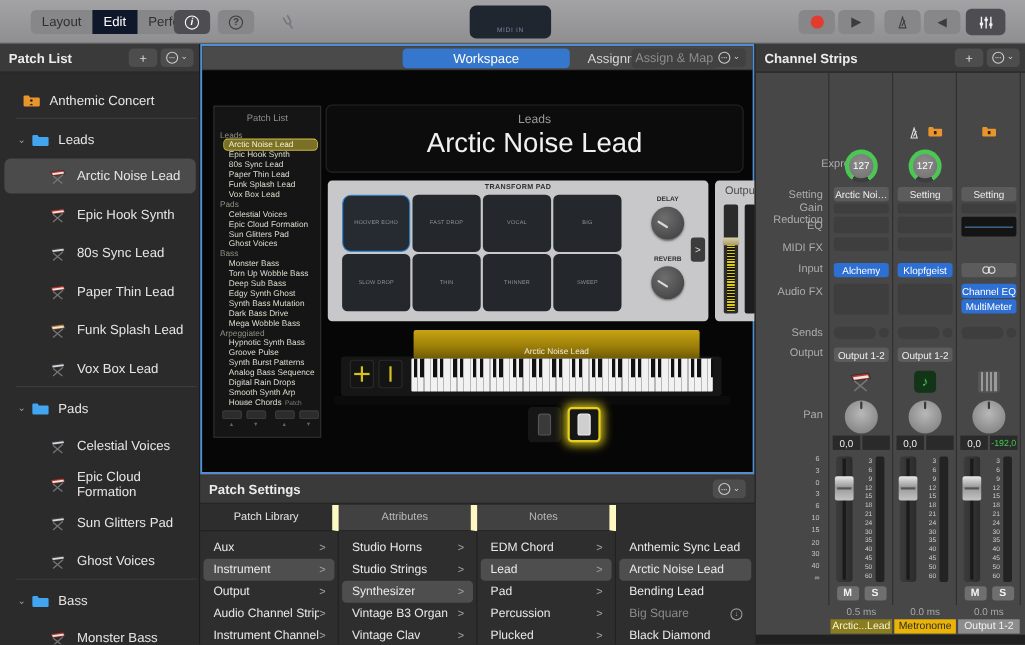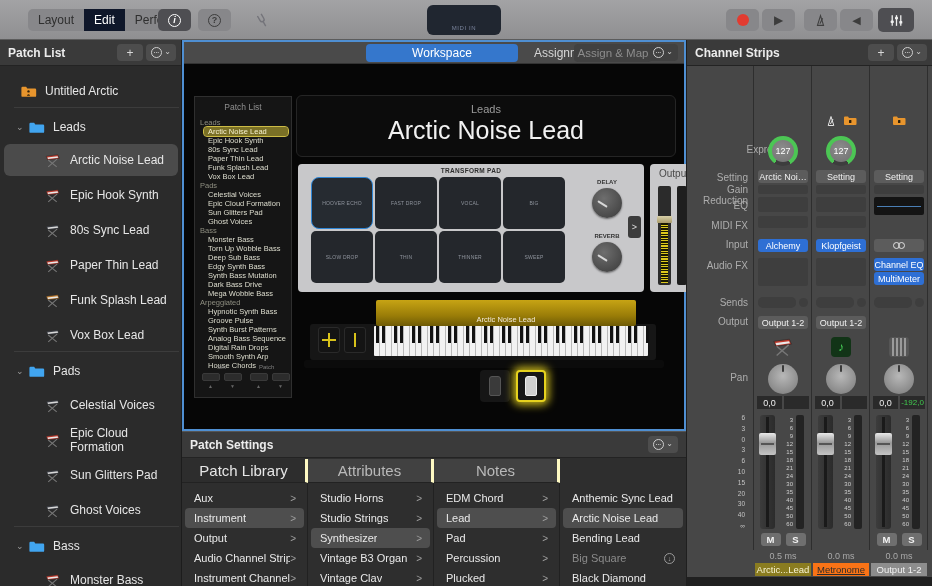--- a/index.html
+++ b/index.html
@@ -126,22 +126,22 @@
   .kb-base { position:absolute; left:120px; top:296px; width:360px; height:8px; background:#0b0b0b; border-radius:2px; }
   .pedal { position:absolute; top:306px; width:30px; height:32px; background:#161616; border-radius:4px;
     display:flex; align-items:center; justify-content:center; }
   .pedal .pshape { width:12px; height:20px; background:#3a3a3a; border:1px solid #555; border-radius:3px 3px 2px 2px; }
   .pedal.glow { box-shadow:0 0 9px 3px rgba(230,210,30,.85); border:2px solid #e6d21e; }
   .pedal.glow .pshape { background:#cfcfcf; border-color:#eee; }
 
   
   .ps { position:absolute; left:182px; top:431px; width:504px; height:155px; background:#2e2e2e; border-top:1px solid #555; }
   .ps-tabs { position:absolute; left:0; top:27px; right:0; height:24px; display:flex; }
-  .ps-tab { width:126px; background:#414141; border-right:3px solid #fef9c3; border-bottom:1px solid #222;
-    display:flex; align-items:center; justify-content:center; font-size:15px; color:#b9b9b9; }
+  .ps-tab { width:126px; background:#414141; border-right:6px solid #fef9c3; border-bottom:1px solid #222;
+    display:flex; align-items:center; justify-content:center; font-size:10px; color:#b9b9b9; }
   .ps-tab.sel { background:#2d2d2d; color:#e6e6e6; }
   .ps-body { position:absolute; left:0; top:51px; right:0; bottom:0; display:flex; }
   .ps-col { width:126px; border-right:1px solid #212121; padding-top:5px; }
   .ps-row { height:20px; display:flex; align-items:center; margin:0 3px; border-radius:4px; padding:0 8px 0 9px; }
   .ps-row .lbl { font-size:11px; color:#e9e9e9; white-space:nowrap; overflow:hidden; }
   .ps-row .rchev { margin-left:auto; color:#9f9f9f; font-size:10px; }
   .ps-row.sel { background:#4e4e4e; }
   .ps-row.dim .lbl { color:#8b8b8b; }
   .dl { margin-left:auto; width:11px; height:11px; border:1px solid #9a9a9a; border-radius:50%; color:#b0b0b0;
     font-size:7px; display:flex; align-items:center; justify-content:center; }
@@ -196,21 +196,21 @@
     justify-content:space-between; align-items:flex-end; }
   .mscale span { font-size:6px; color:#cfcfcf; line-height:6px; }
   .mlane { position:absolute; left:41px; top:0; bottom:0; width:8px; background:#232323; border-radius:2px; }
   .ms { position:absolute; top:467px; left:0; right:0; display:flex; justify-content:center; gap:5px; }
   .ms b { width:20px; height:13px; background:#6f6f6f; border-radius:3px; color:#f4f4f4; font-size:9.5px;
     display:flex; align-items:center; justify-content:center; }
   .lat { position:absolute; top:485px; left:0; right:0; text-align:center; font-size:9px; color:#a9a9a9; }
   .sname { position:absolute; top:497px; left:0; right:0; height:13px; font-size:9.5px;
     display:flex; align-items:center; justify-content:center; white-space:nowrap; overflow:hidden; }
   .sname.gold { background:#8a7c20; color:#f7f3d2; }
-  .sname.silver { background:#f97316; color:#2c2c2c;text-decoration:underline; }
+  .sname.silver { background:#eab308; color:#2c2c2c; }
   .sname.gray { background:#8d8d8d; color:#f2f2f2; }
   .cs-bottom { position:absolute; top:511px; left:0; right:0; bottom:0; background:#202020; }
 </style>
 </head>
 <body>
 
 <div class="app">
 
   <div class="toolbar">
     <div class="seg">
@@ -278,21 +278,21 @@
     <div class="side-list">
 
       <div class="side-item pad-left-20" style="top:8px;">
         <span class="icon-gap folder-orange">
           <svg width="17" height="13" viewBox="0 0 14 11">
               <path d="M1 2.5 Q1 1.5 2 1.5 L5 1.5 L6 3 L12.5 3 Q13.5 3 13.5 4 L13.5 9 Q13.5 10 12.5 10 L2 10 Q1 10 1 9 Z" fill="currentColor"></path>
               <circle cx="7" cy="5.4" r="1" fill="#30210a"></circle>
               <path d="M5.6 9 Q7 6.6 8.4 9 Z" fill="#30210a"></path>
             </svg>
         </span>
-        <span>Untitled Arctic</span>
+        <span>Anthemic Concert</span>
       </div>
       <div class="side-div" style="top:41px;"></div>
 
       <div class="side-item" style="top:44px;">
         <span class="fold-chev">⌄</span>
         <span class="icon-gap folder-blue">
           <svg width="17" height="13" viewBox="0 0 14 11">
               <path d="M1 2.5 Q1 1.5 2 1.5 L5 1.5 L6 3 L12.5 3 Q13.5 3 13.5 4 L13.5 9 Q13.5 10 12.5 10 L2 10 Q1 10 1 9 Z" fill="currentColor"></path>
             </svg>
         </span>
@@ -470,21 +470,21 @@
           <div class="ipl-item">Vox Box Lead</div>
           <div class="ipl-group">Pads</div>
           <div class="ipl-item">Celestial Voices</div>
           <div class="ipl-item">Epic Cloud Formation</div>
           <div class="ipl-item">Sun Glitters Pad</div>
           <div class="ipl-item">Ghost Voices</div>
           <div class="ipl-group">Bass</div>
           <div class="ipl-item">Monster Bass</div>
           <div class="ipl-item">Torn Up Wobble Bass</div>
           <div class="ipl-item">Deep Sub Bass</div>
-          <div class="ipl-item">Edgy Synth Bass</div>
+          <div class="ipl-item">Edgy Synth Ghost</div>
           <div class="ipl-item">Synth Bass Mutation</div>
           <div class="ipl-item">Dark Bass Drive</div>
           <div class="ipl-item">Mega Wobble Bass</div>
           <div class="ipl-group">Arpeggiated</div>
           <div class="ipl-item">Hypnotic Synth Bass</div>
           <div class="ipl-item">Groove Pulse</div>
           <div class="ipl-item">Synth Burst Patterns</div>
           <div class="ipl-item">Analog Bass Sequence</div>
           <div class="ipl-item">Digital Rain Drops</div>
           <div class="ipl-item">Smooth Synth Arp</div>

